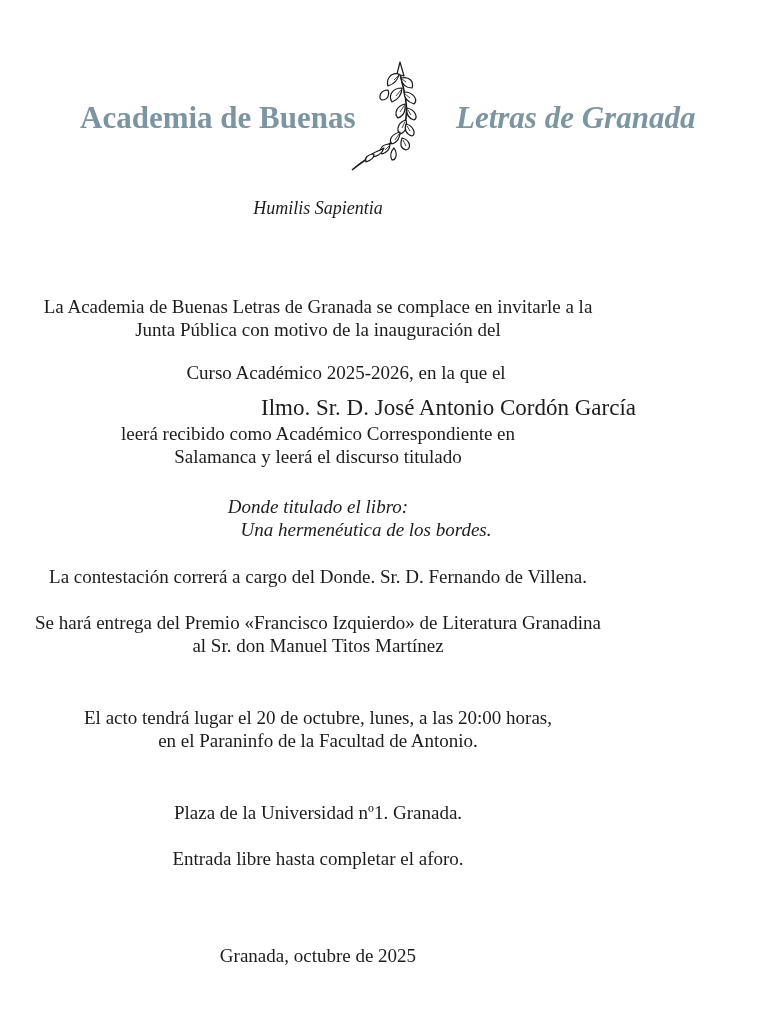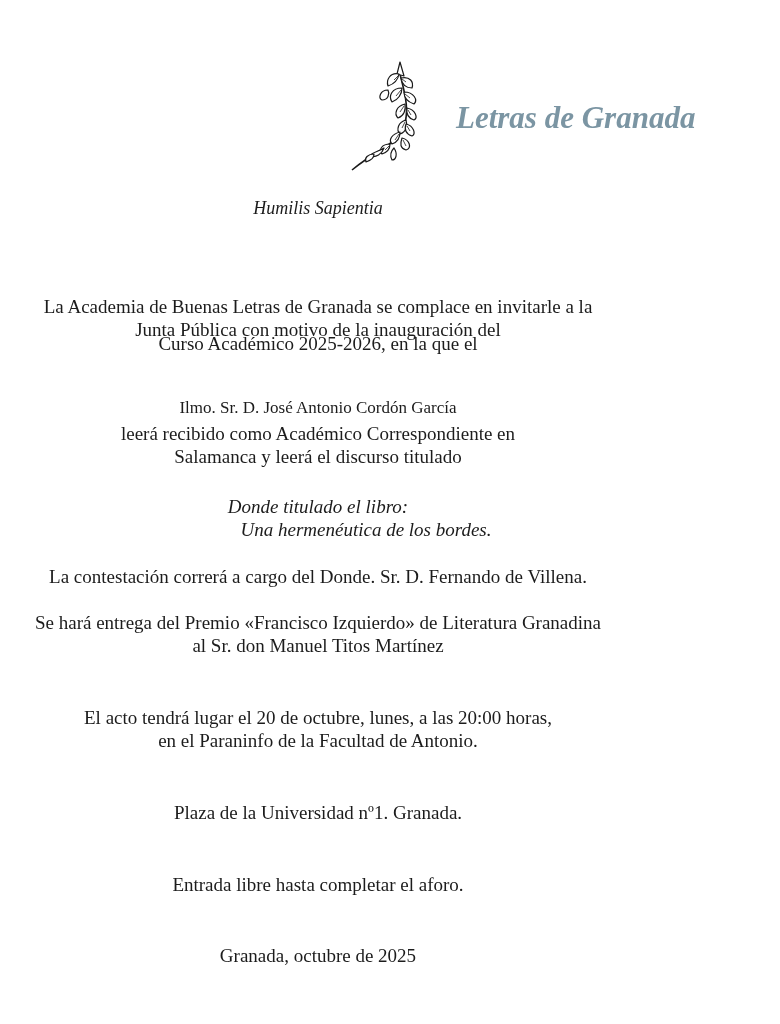--- a/index.html
+++ b/index.html
@@ -48,30 +48,32 @@
       text-align: center;
       font-size: 19px;
       line-height: 22px;
       white-space: nowrap;
     }
     .motto {
       font-style: italic;
       font-size: 18px;
     }
     .honoree {
-      font-size: 17px;
+      font-size: 23px;
+      text-align: right;
     }
     .title-italic {
       font-style: italic;
     }
   </style>
 </head>
 <body>
 
 <div class="header">
+  <div class="header-text header-left">Academia de Buenas</div>
   <div class="emblem">
     <svg width="90" height="112" viewBox="0 0 90 112" xmlns="http://www.w3.org/2000/svg">
       <g fill="#ffffff" stroke="#1a1a1a" stroke-width="1.2" stroke-linejoin="round">
 
         <path d="M8 110 C 20 100, 30 94, 40 88 C 52 80, 60 70, 62 58 C 64 44, 60 30, 56 14" fill="none" stroke-width="1.6"></path>
 
         <path d="M56 2 L 60 16 L 53 14 Z"></path>
 
         <path d="M55 14 C 46 12, 42 20, 44 26 C 50 24, 54 20, 55 14 Z"></path>
         <path d="M57 18 C 66 16, 70 22, 68 28 C 62 28, 58 24, 57 18 Z"></path>
@@ -94,21 +96,21 @@
     </svg>
   </div>
   <div class="header-text header-right">Letras de Granada</div>
 </div>
 
 <div class="line motto" style="top:197px;">Humilis  Sapientia</div>
 
 <div>
   <div class="line" style="top:296px;">La Academia de Buenas Letras de Granada se complace en invitarle a la</div>
   <div class="line" style="top:319px;">Junta Pública con motivo de la inauguración del</div>
-  <div class="line" style="top:333px;">Curso Académico 2025-2026, en la que el</div>
+  <div class="line" style="top:362px;padding-left:28px;">Curso Académico 2025-2026, en la que el</div>
 </div>
 
 <div>
   <div class="line honoree" style="top:395px; line-height:26px;">Ilmo. Sr. D. José Antonio Cordón García</div>
   <div class="line" style="top:423px;">leerá recibido como Académico Correspondiente en</div>
   <div class="line" style="top:446px;">Salamanca y leerá el discurso titulado</div>
 </div>
 
 <div>
   <div class="line title-italic" style="top:496px;">Donde titulado el libro:</div>
@@ -122,15 +124,15 @@
   <div class="line" style="top:635px;">al Sr. don Manuel Titos Martínez</div>
 </div>
 
 <div>
   <div class="line" style="top:707px;">El acto tendrá lugar el 20 de octubre, lunes, a las 20:00 horas,</div>
   <div class="line" style="top:730px;">en el Paraninfo de la Facultad de Antonio.</div>
 </div>
 
 <div class="line" style="top:802px;">Plaza de la Universidad nº1. Granada.</div>
 
-<div class="line" style="top:848px;margin-top:26px;">Entrada libre hasta completar el aforo.</div>
+<div class="line" style="top:848px;">Entrada libre hasta completar el aforo.</div>
 
 <div class="line" style="top:945px;">Granada, octubre de 2025</div>
 
 </body></html>

